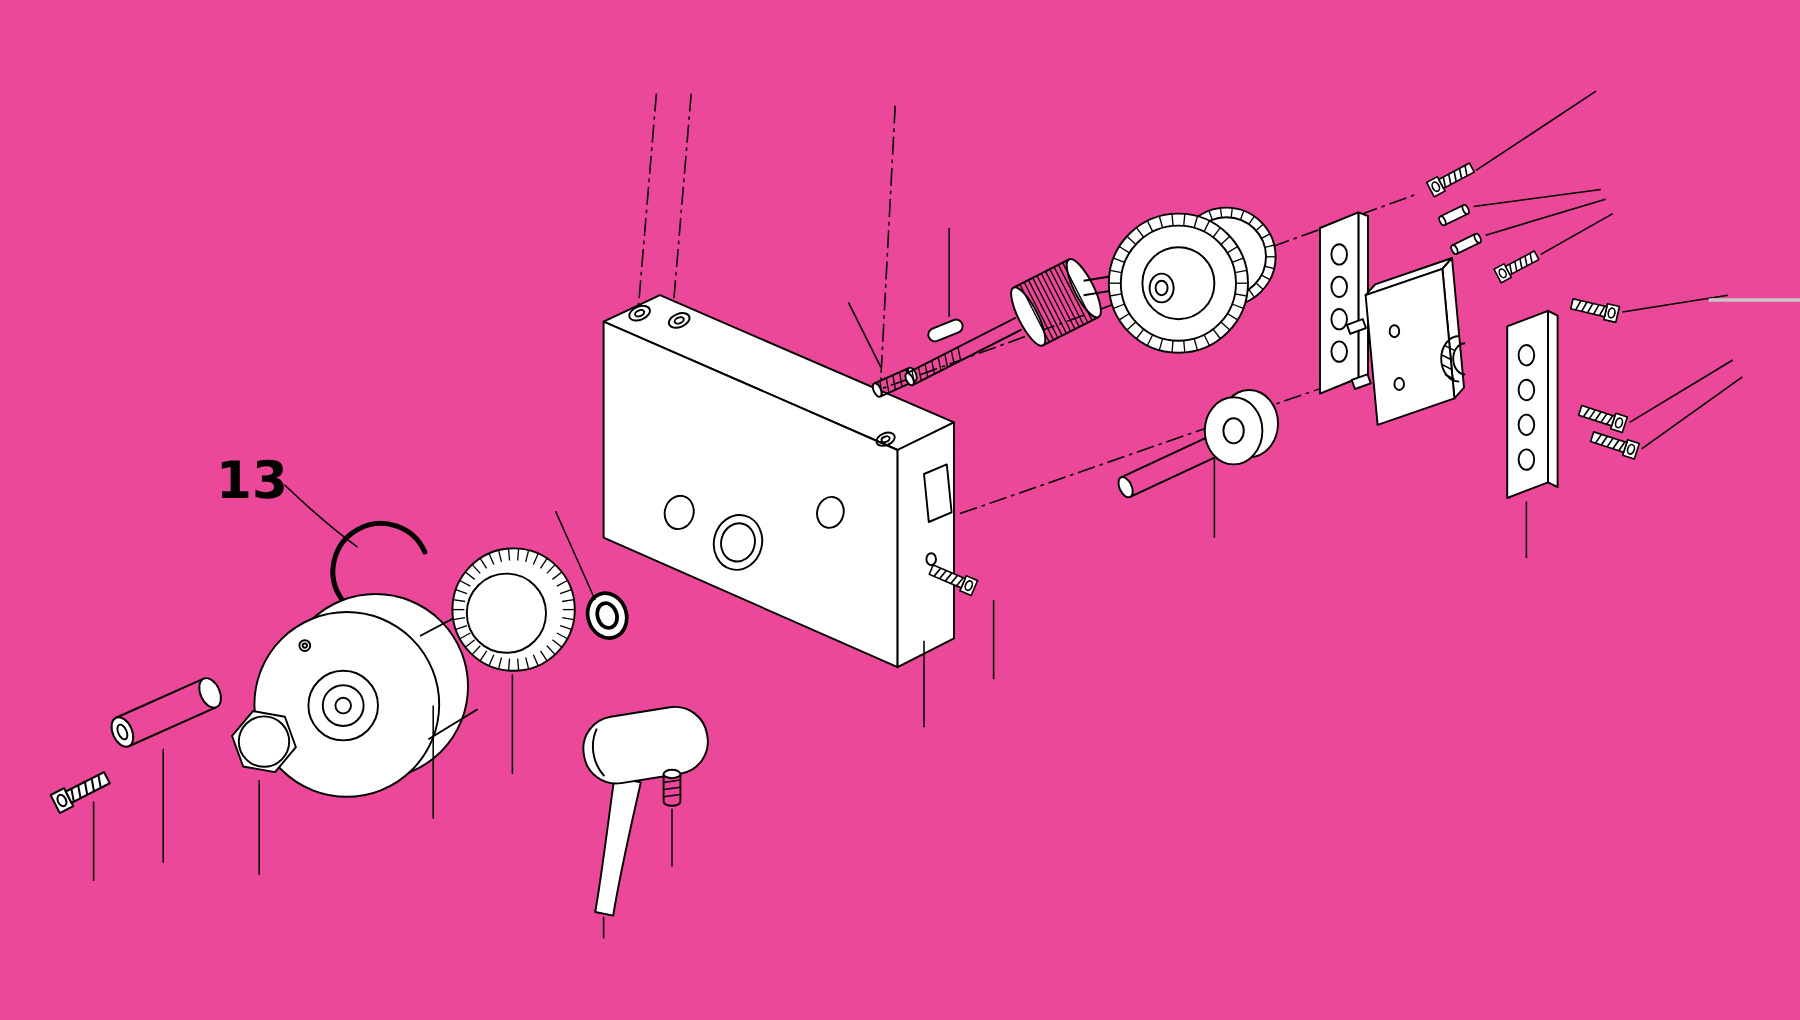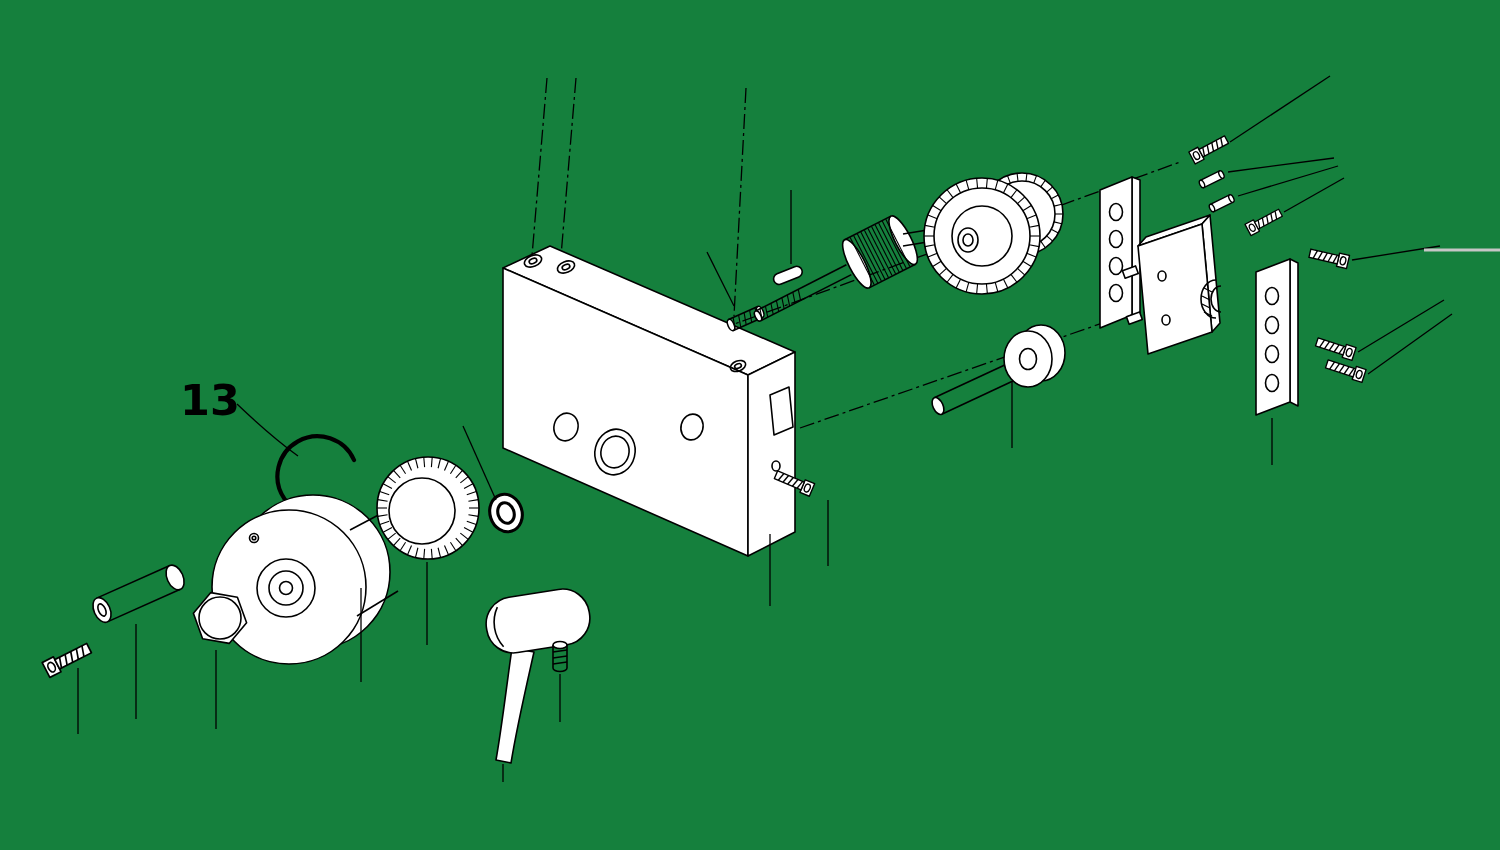--- a/index.html
+++ b/index.html
@@ -1,16 +1,16 @@
 <!DOCTYPE html>
 <html><head>
 <meta charset="utf-8">
 <style>
   html,body{margin:0;padding:0;background:#ffffff;}
-  .stage{position:relative;width:1500px;height:850px;background:#15803d;overflow:hidden;
+  .stage{position:relative;width:1500px;height:850px;background:#ec4899;overflow:hidden;
          font-family:"DejaVu Sans",sans-serif;}
   svg{display:block;}
   svg path,svg ellipse,svg circle,svg rect,svg polygon,svg line,svg polyline{
     fill:none;stroke:#000;stroke-width:1.6;stroke-linejoin:round;}
   .fw{fill:#ffffff;}
   .ln{fill:none;}
   .thin{stroke-width:1.3;}
   .bold{stroke-width:3.1;}
   .ring{stroke-width:4.2;stroke-linecap:round;}
   .cl{stroke-width:1.3;stroke-dasharray:15 4 3 4;stroke-linecap:butt;}

